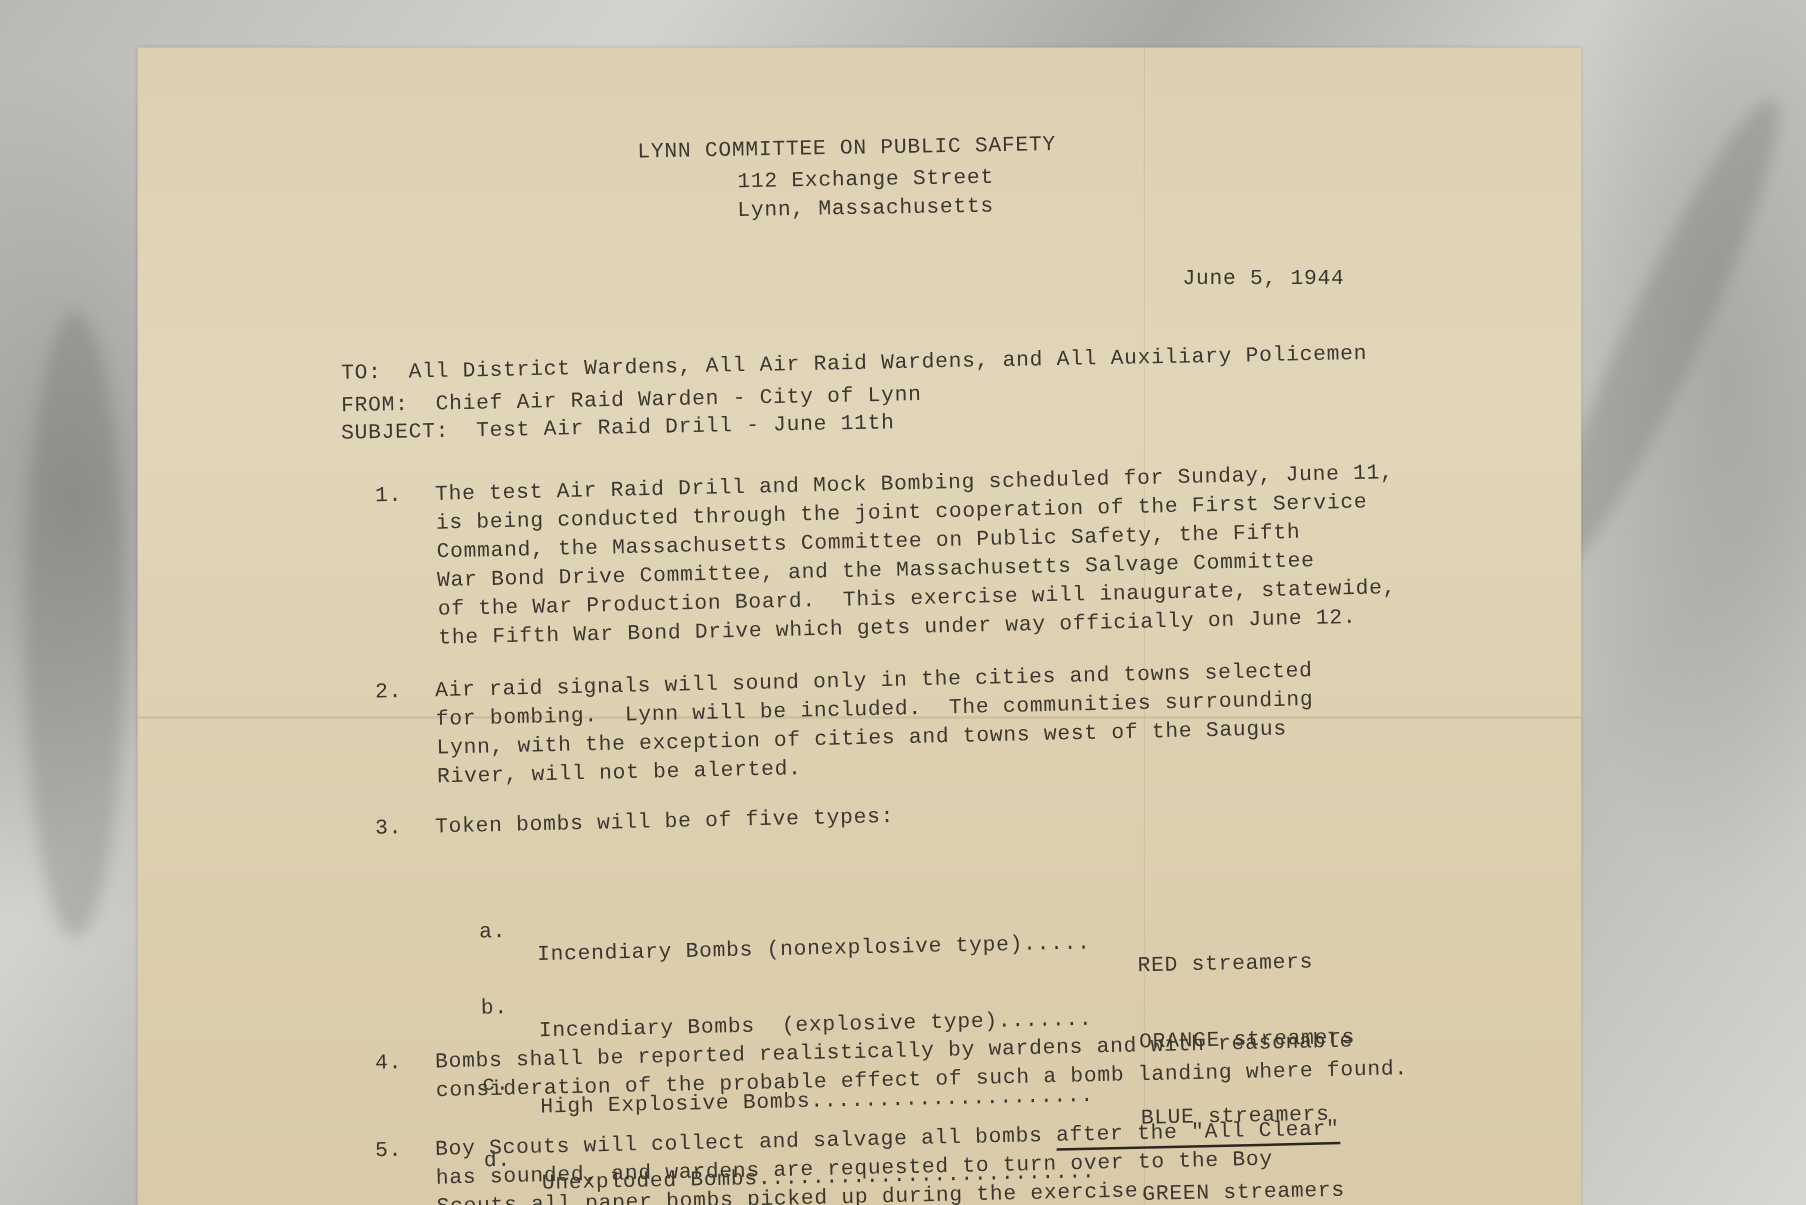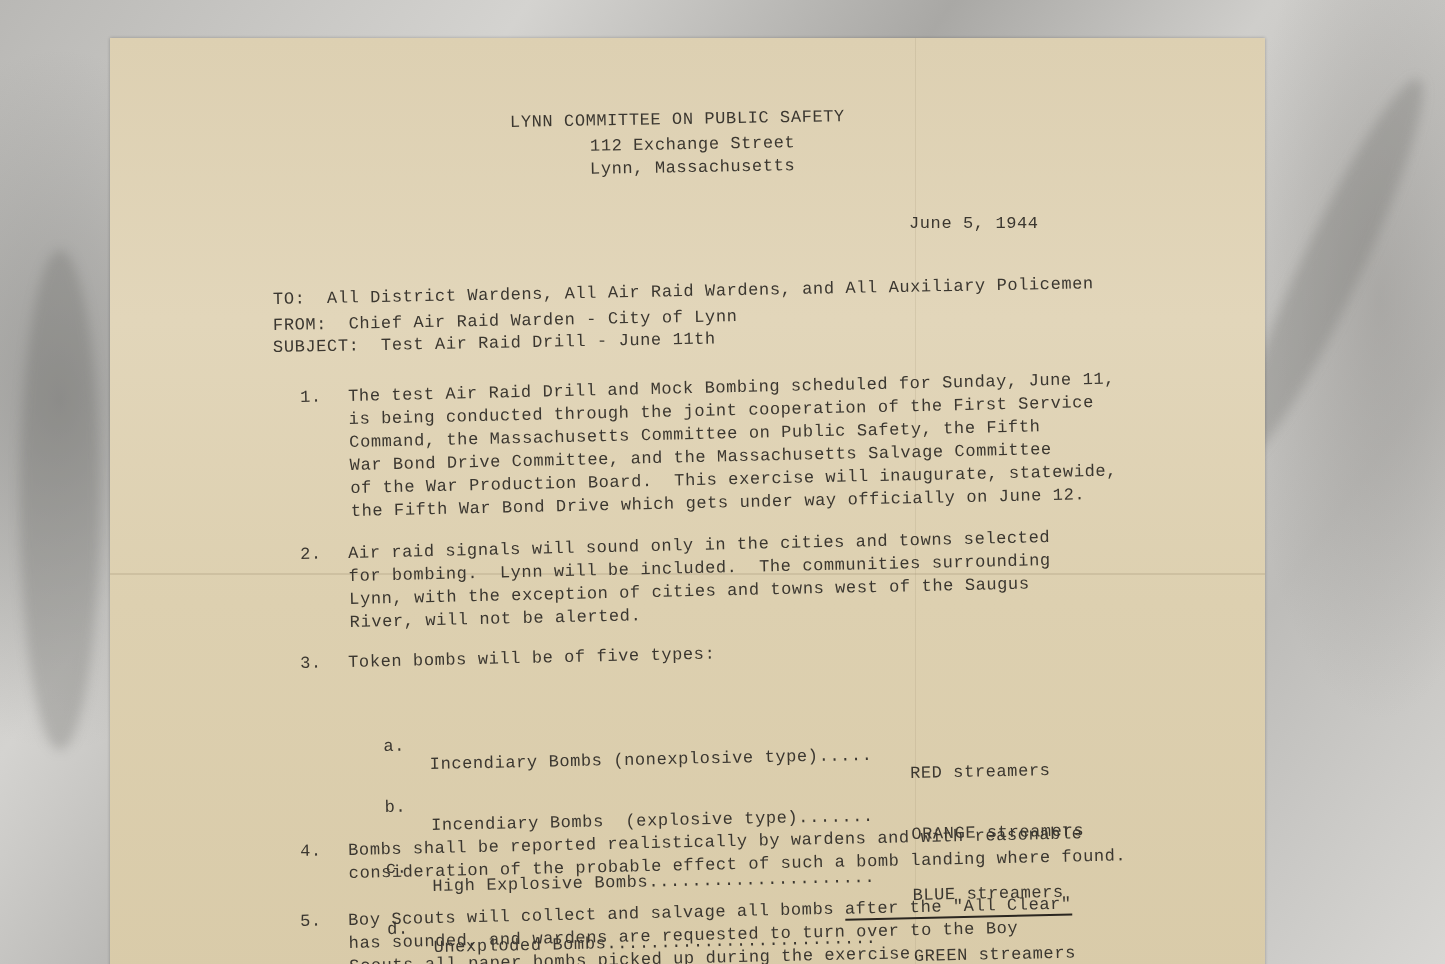--- a/index.html
+++ b/index.html
@@ -40,21 +40,21 @@
 
 <div class="paper">
   <div class="fold"></div>
   <div class="fold-v"></div>
 </div>
 
 <div class="t hdr" style="left:510px;top:110px;">LYNN COMMITTEE ON PUBLIC SAFETY</div>
 <div class="t hdr" style="left:590px;top:135px;">112 Exchange Street</div>
 <div class="t hdr" style="left:590px;top:158px;">Lynn, Massachusetts</div>
 
-<div class="t" style="left:909px;top:214px;font-family:Liberation Mono, monospace;">June 5, 1944</div>
+<div class="t" style="left:946px;top:214px;font-family:Liberation Mono, monospace;">June 5, 1944</div>
 
 <div class="t memo" style="left:273px;top:290px;"><span>TO:</span>  <span>All District Wardens, All Air Raid Wardens, and All Auxiliary Policemen</span></div>
 <div class="t memo" style="left:273px;top:316px;"><span>FROM:</span>  <span>Chief Air Raid Warden - City of Lynn</span></div>
 <div class="t memo" style="left:273px;top:338px;"><span>SUBJECT:</span>  <span>Test Air Raid Drill - June 11th</span></div>
 
 <div class="para t" style="left:300px;top:388px;">
   <span class="num">1.</span>
   <span class="line" style="top:0px;">The test Air Raid Drill and Mock Bombing scheduled for Sunday, June 11,</span>
   <span class="line" style="top:23px;">is being conducted through the joint cooperation of the First Service</span>
   <span class="line" style="top:46px;">Command, the Massachusetts Committee on Public Safety, the Fifth</span>

